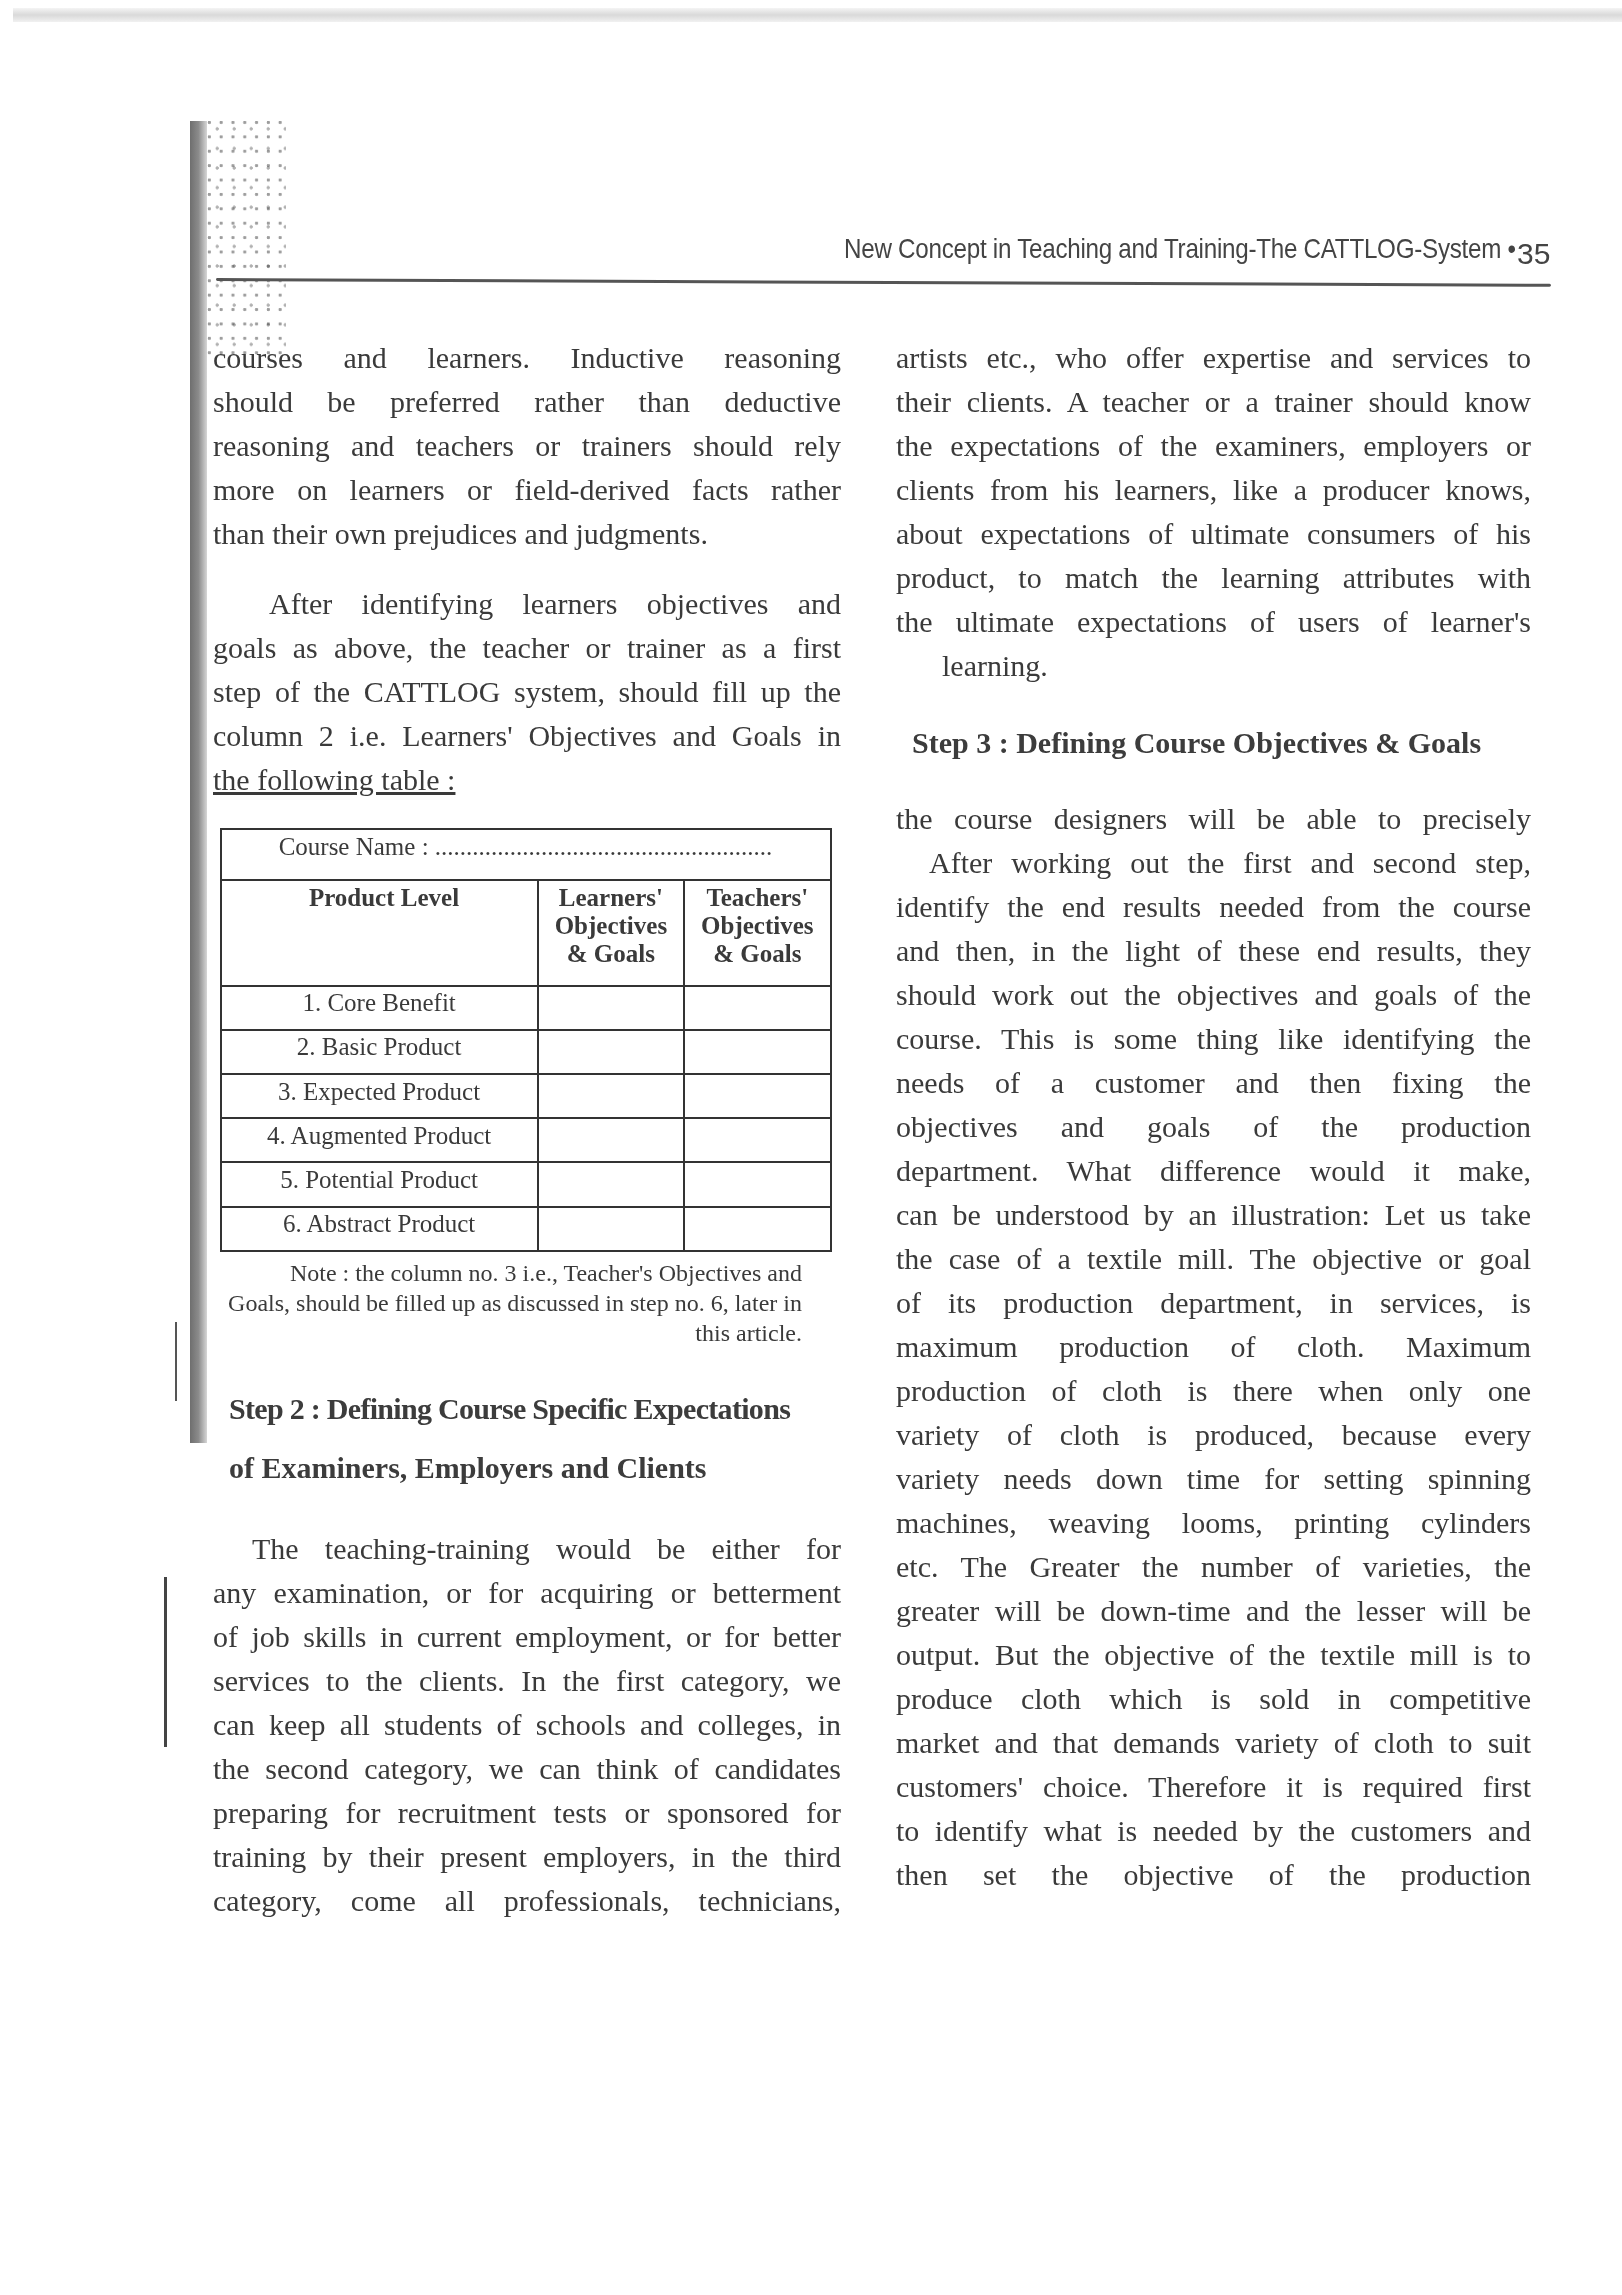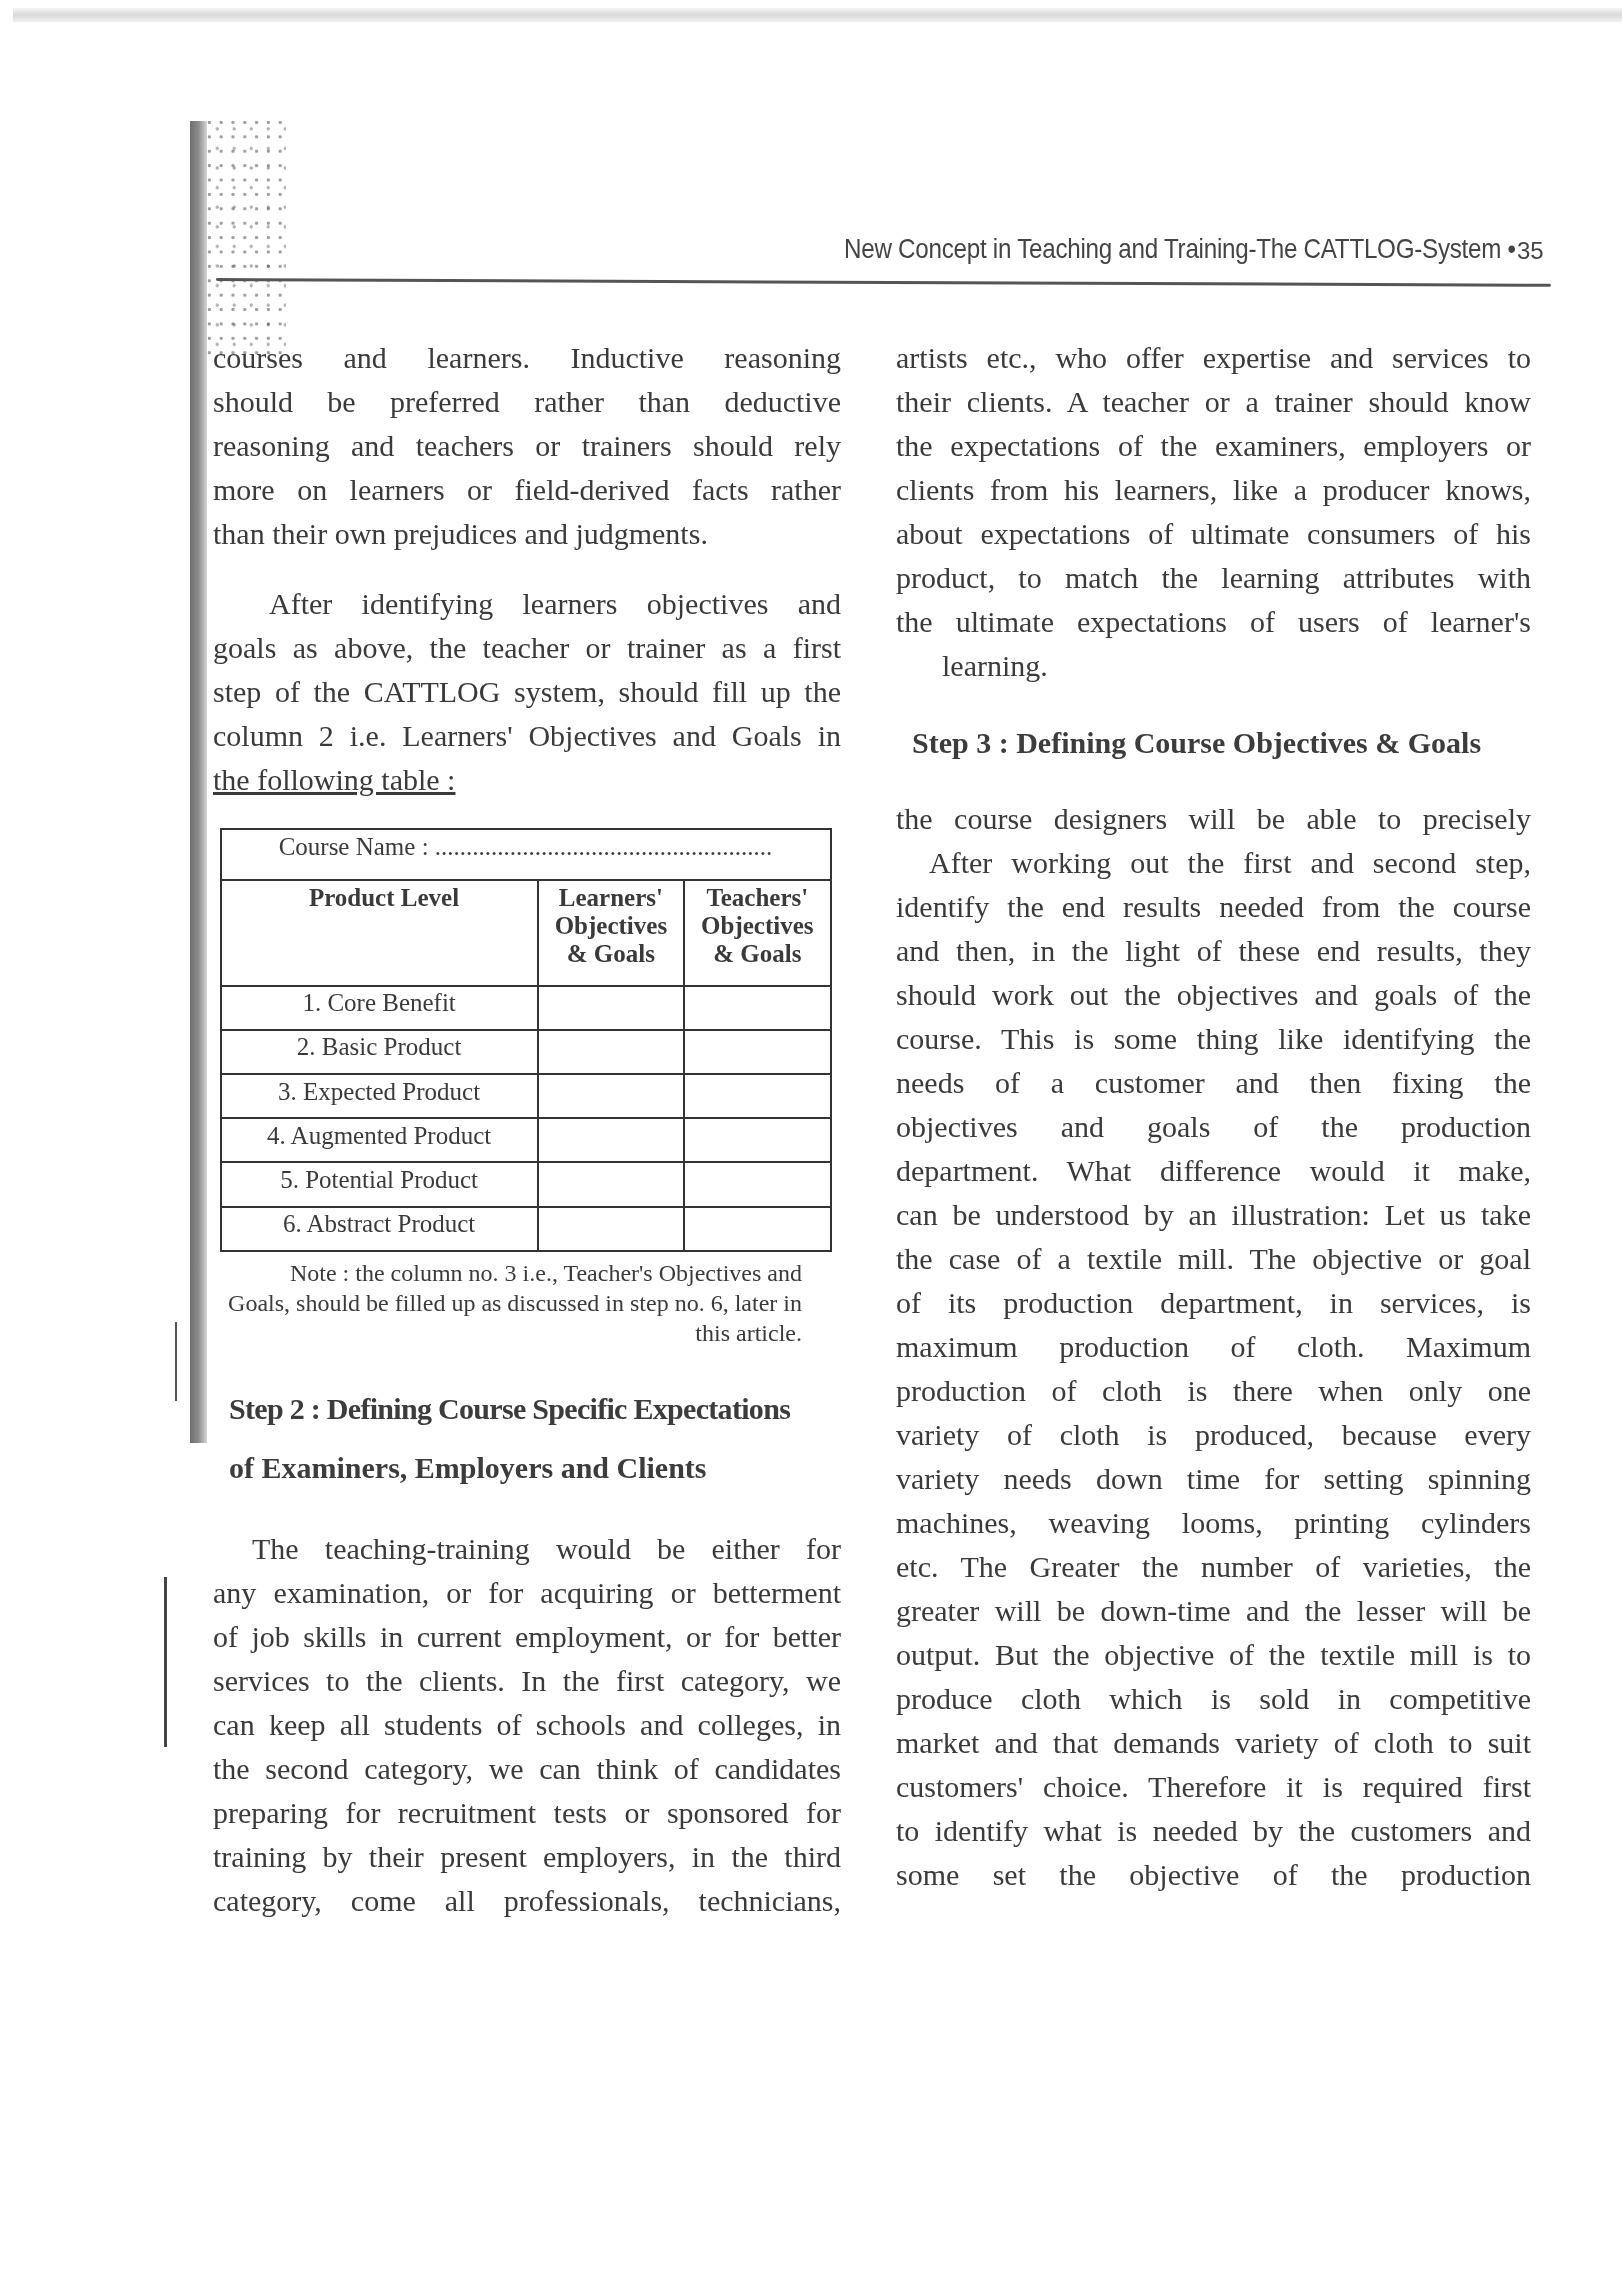--- a/index.html
+++ b/index.html
@@ -10,21 +10,21 @@
   .top-rule { position: absolute; left: 13px; right: 0; top: 7.9px; height: 14.4px;
     background: linear-gradient(#f4f4f4, #d9d9d9, #f1f1f1); }
   .scan-edge { position: absolute; left: 190px; top: 121px; width: 17px; height: 1322px;
     background: linear-gradient(90deg, #555 0%, #777 50%, #cfcfcf 100%); opacity: 0.85; }
   .scan-speckle { position: absolute; left: 207px; top: 121px; width: 79px; height: 236px;
     background: radial-gradient(circle at 20% 10%, rgba(60,60,60,.5) 0 1.3px, transparent 2px) 0 0/11.8px 14.4px,
                 radial-gradient(circle at 60% 40%, rgba(60,60,60,.4) 0 1.3px, transparent 2px) 0 0/17px 19.6px; }
   .running-head { position: absolute; left: 844px; top: 233px; font-family: "Liberation Sans", sans-serif;
     font-size: 27.5px; color: #444; letter-spacing: -0.3px; white-space: nowrap; transform: scaleX(0.88); transform-origin: left; }
   .page-number { position: absolute; left: 1517px; top: 237px; font-family: "Liberation Sans", sans-serif;
-    font-size: 24px; color: #444; }
+    font-size: 30px; color: #444; }
   .head-rule { position: absolute; left: 216px; top: 278px; width: 1335px; height: 3.3px; background: #555;
     transform: rotate(0.25deg); transform-origin: left; border-radius: 2px; }
   .col { position: absolute; }
   .col-left { left: 213px; top: 327px; width: 628px; }
   .col-right { left: 896px; top: 327px; width: 635px; }
   .para { font-size: 30px; line-height: 44px; text-align: justify; margin: 0; }
   .para .ln { display: block; text-align: justify; text-align-last: justify; white-space: nowrap; }
   .heading { font-weight: bold; font-size: 30px; line-height: 43px; margin: 16px; color: #3c3c3c; }
   table.product-table { border-collapse: collapse; width: 612px; margin-left: 6.5px; font-size: 25px; color: #3a3a3a; }
   table.product-table td, table.product-table th { border: 2.6px solid #333; padding: 2.6px 9.2px; vertical-align: top; text-align: center; font-weight: normal; }
@@ -165,16 +165,16 @@
     <span class="ln">variety of cloth is produced, because every</span>
     <span class="ln">variety needs down time for setting spinning</span>
     <span class="ln">machines, weaving looms, printing cylinders</span>
     <span class="ln">etc. The Greater the number of varieties, the</span>
     <span class="ln">greater will be down-time and the lesser will be</span>
     <span class="ln">output. But the objective of the textile mill is to</span>
     <span class="ln">produce cloth which is sold in competitive</span>
     <span class="ln">market and that demands variety of cloth to suit</span>
     <span class="ln">customers' choice. Therefore it is required first</span>
     <span class="ln">to identify what is needed by the customers and</span>
-    <span class="ln">some set the objective of the production</span>
+    <span class="ln">then set the objective of the production</span>
   </p>
 </div>
 
 
 </body></html>

